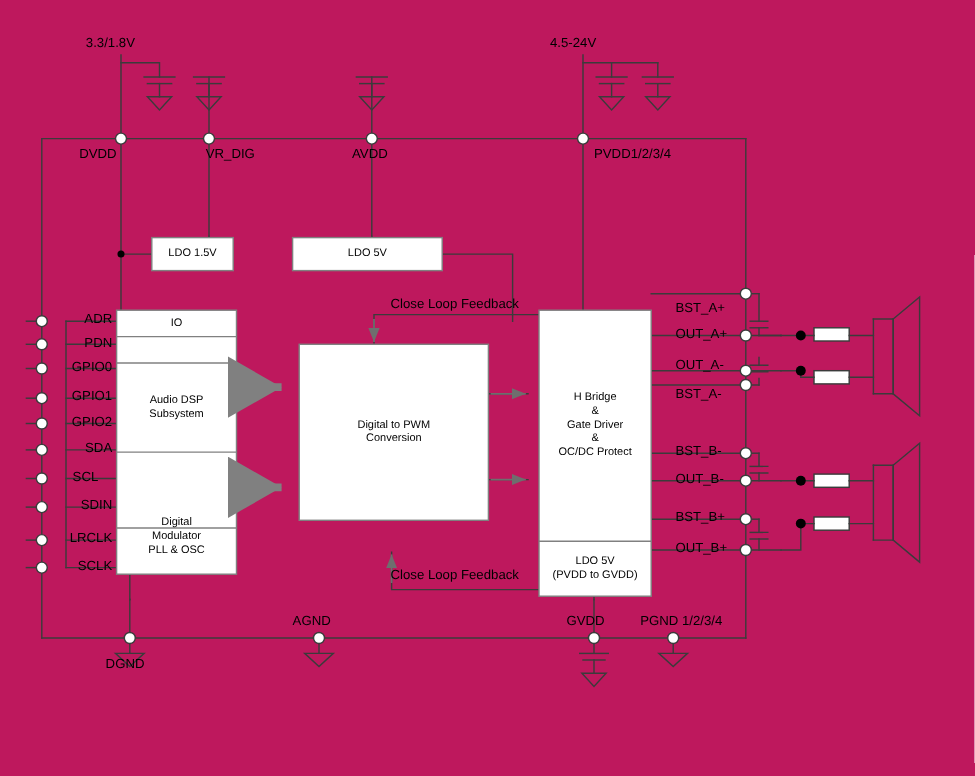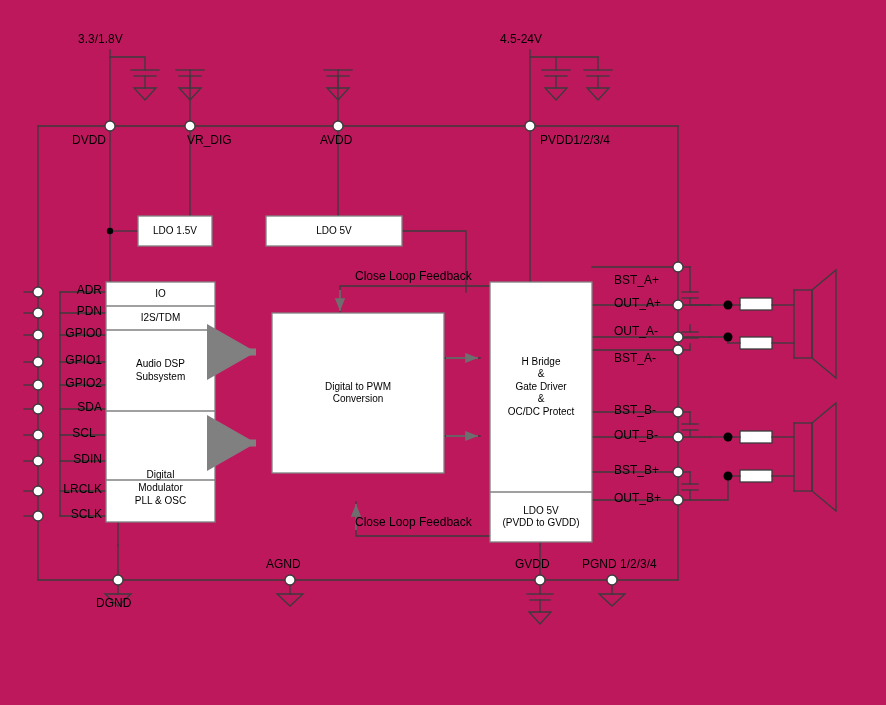--- a/index.html
+++ b/index.html
@@ -312,27 +312,26 @@
 
   <div class="blocktext" style="left:138px; top:216px; width:74px; height:30px;">LDO 1.5V</div>
   <div class="blocktext" style="left:266px; top:216px; width:136px; height:30px;">LDO 5V</div>
 
   <div class="lbl" style="left:68px; top:284px; width:34px; text-align:right;">ADR</div>
   <div class="lbl" style="left:66px; top:305px; width:36px; text-align:right;">PDN</div>
   <div class="lbl" style="left:56px; top:327px; width:46px; text-align:right;">GPIO0</div>
   <div class="lbl" style="left:56px; top:354px; width:46px; text-align:right;">GPIO1</div>
   <div class="lbl" style="left:56px; top:377px; width:46px; text-align:right;">GPIO2</div>
   <div class="lbl" style="left:66px; top:401px; width:36px; text-align:right;">SDA</div>
-  <div class="lbl" style="left:66px; top:427px; width:36px; text-align:center;">SCL</div>
+  <div class="lbl" style="left:66px; top:427px; width:36px; text-align:left;">SCL</div>
   <div class="lbl" style="left:60px; top:453px; width:42px; text-align:right;">SDIN</div>
   <div class="lbl" style="left:52px; top:483px; width:50px; text-align:right;">LRCLK</div>
   <div class="lbl" style="left:56px; top:508px; width:46px; text-align:right;">SCLK</div>
 
   <div class="blocktext" style="left:106px; top:282px; width:109px; height:24px;">IO</div>
-  <div class="blocktext" style="left:106px; top:306px; width:109px; height:24px;">I2S/TDM</div>
   <div class="blocktext" style="left:106px; top:330px; width:109px; height:81px;">
     <span>Audio DSP</span>
     <span>Subsystem</span>
   </div>
   <div class="blocktext" style="left:106px; top:411px; width:109px; height:69px;margin-top:36px;">
     <span>Digital</span>
     <span>Modulator</span>
   </div>
   <div class="blocktext" style="left:106px; top:480px; width:109px; height:42px;">PLL &amp; OSC</div>
 

